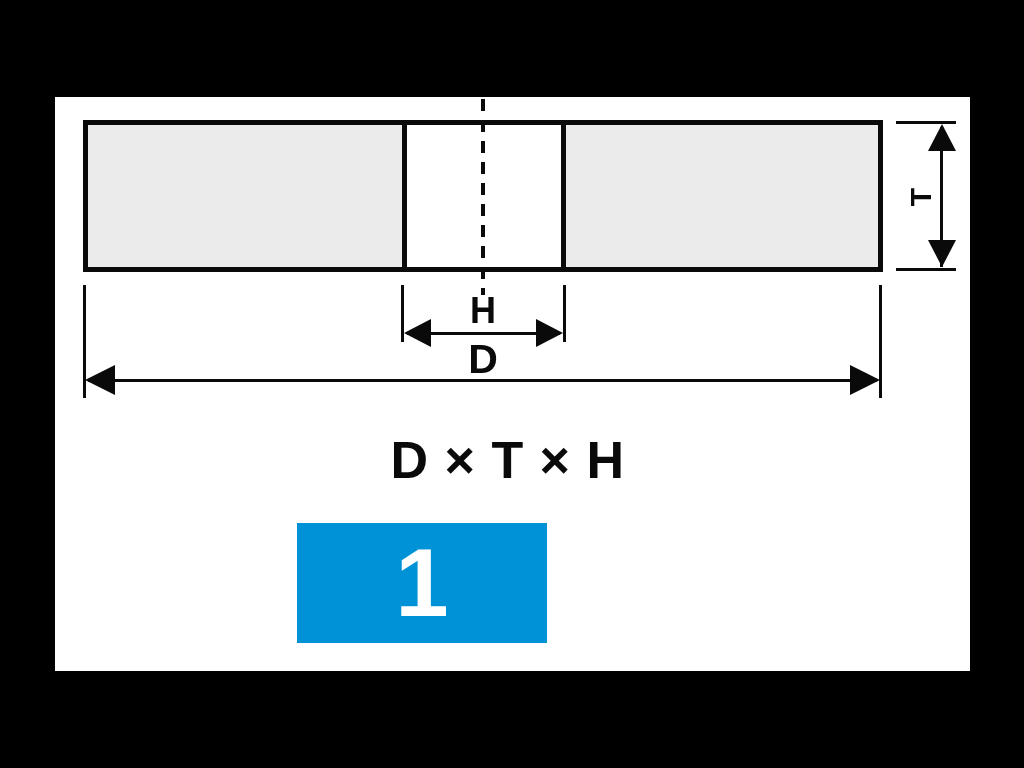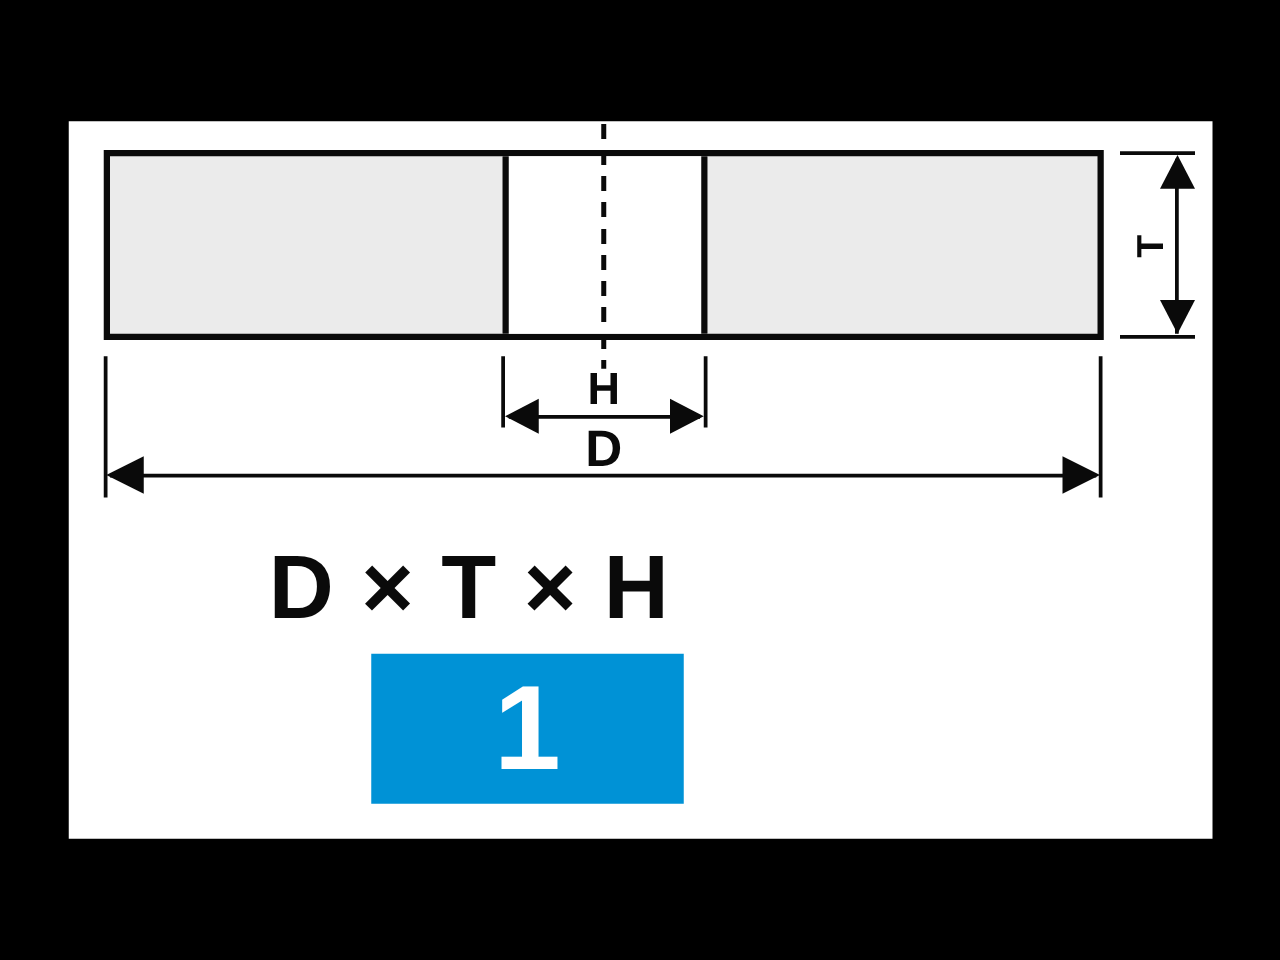--- a/index.html
+++ b/index.html
@@ -95,23 +95,23 @@
   .d-ext-right { left: 824px; top: 188px; width: 3px; height: 113px; }
   .d-line      { left: 33px;  top: 282px; width: 789px; height: 3px; }
   .d-arrow-left  { left: 30px;  top: 268px; border-top-width: 15px; border-bottom-width: 15px; border-right-width: 30px; }
   .d-arrow-right { left: 795px; top: 268px; border-top-width: 15px; border-bottom-width: 15px; border-left-width: 30px; }
   .d-label { left: 368px; top: 242px; width: 120px; font-size: 41px; }
 
   
   .formula {
     left: 160px; top: 337px;
     width: 410px;
-    text-align: left;
+    text-align: right;
     color: #0a0a0a;
-    font-size: 72px;
+    font-size: 52px;
     font-weight: bold;
     letter-spacing: 1px;
     line-height: 1;
   }
 
   
   .type-badge {
     left: 242px; top: 426px;
     width: 250px; height: 120px;
     background: #0092d6;

